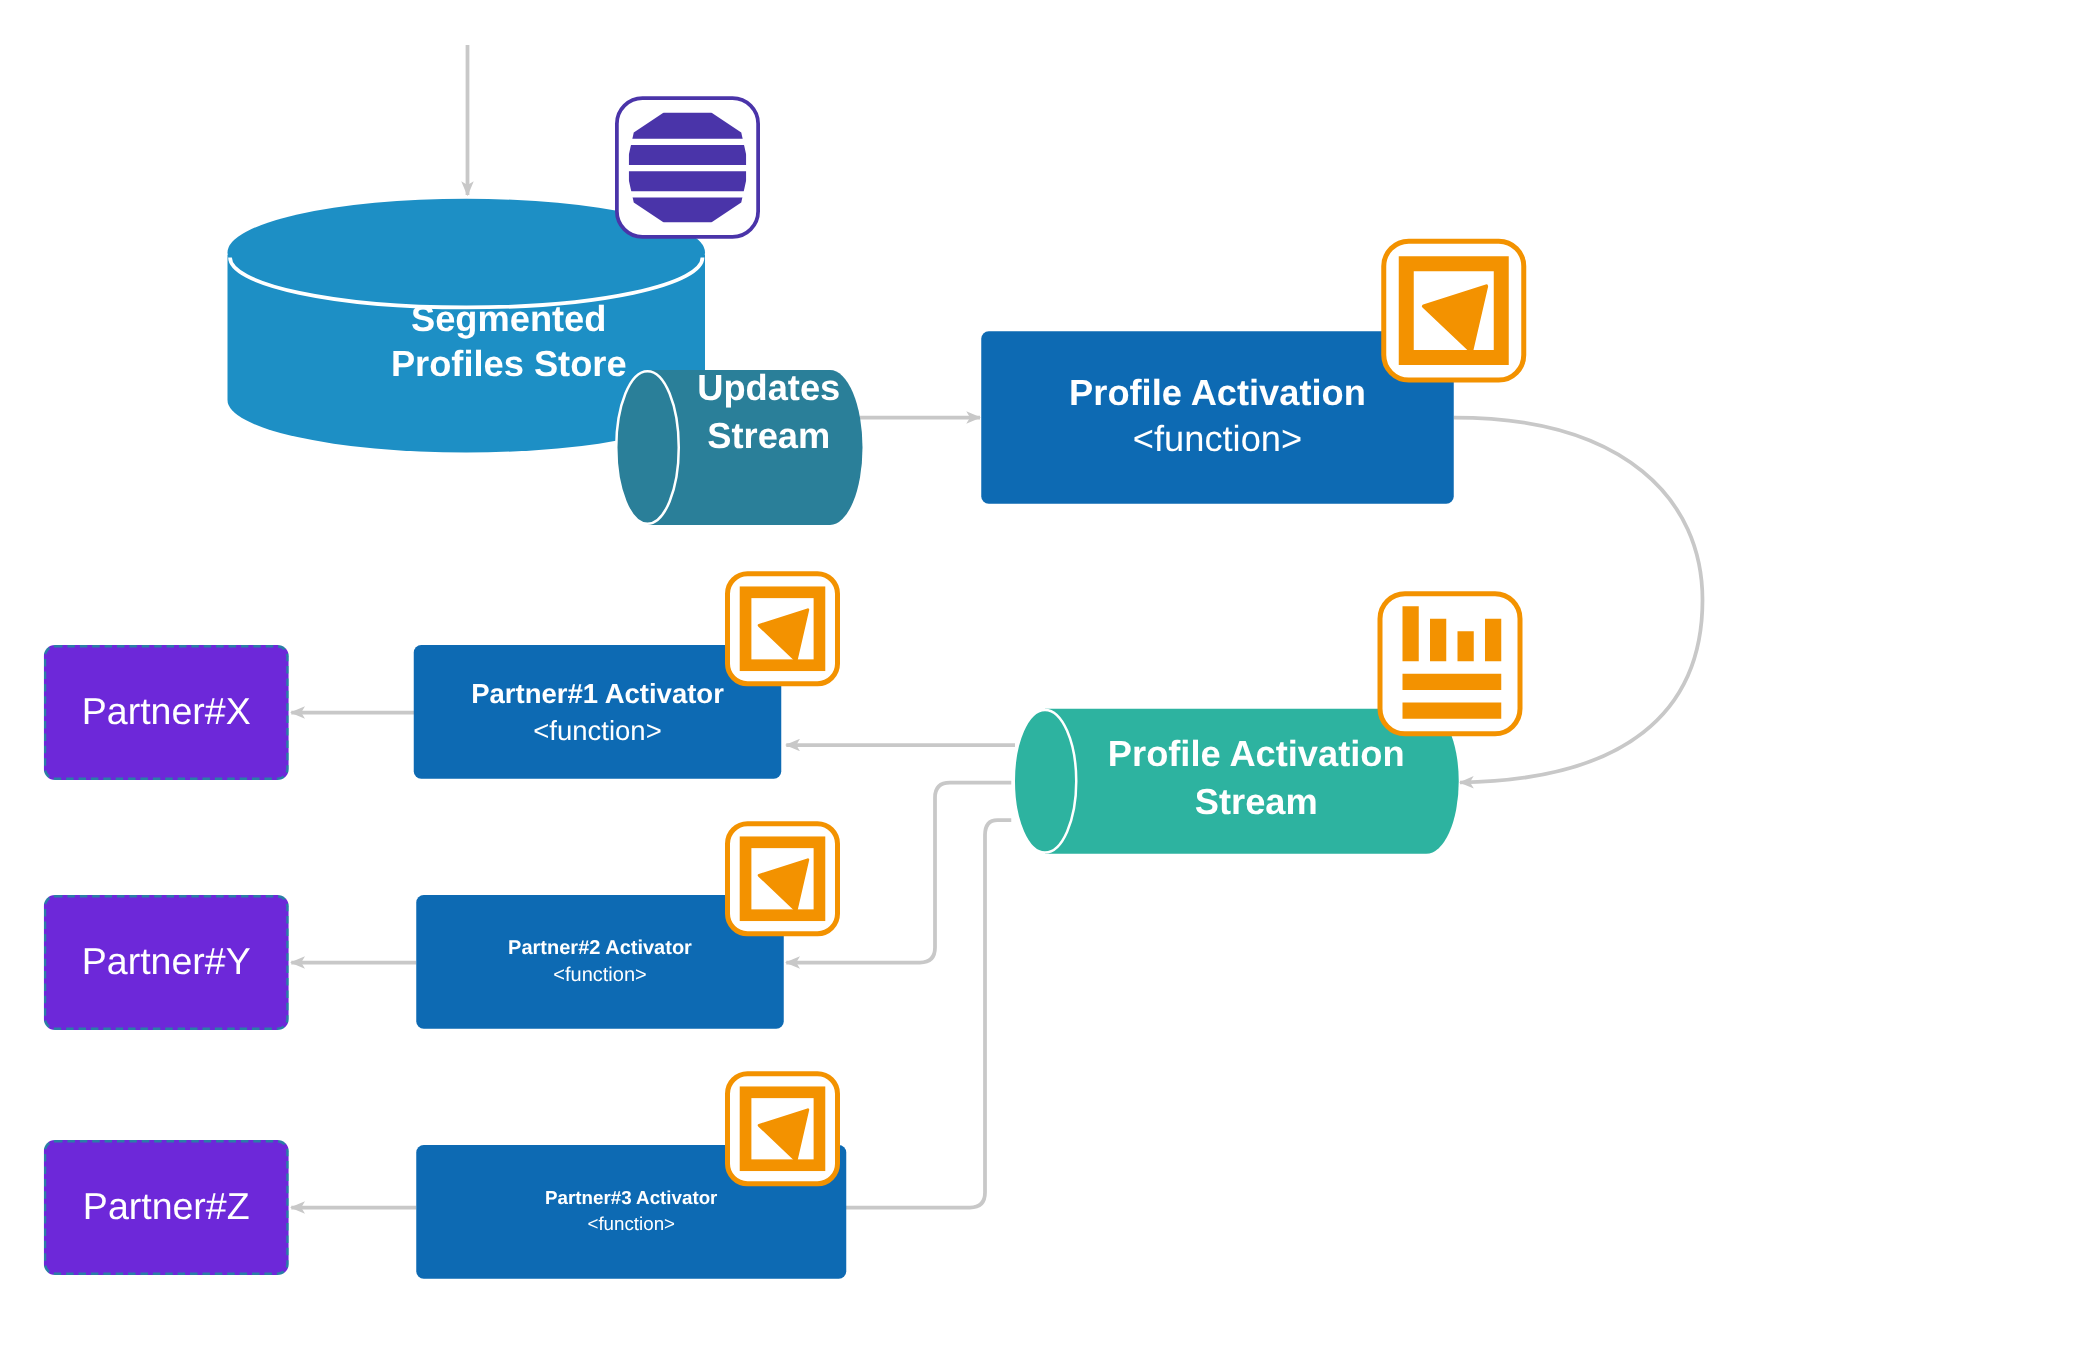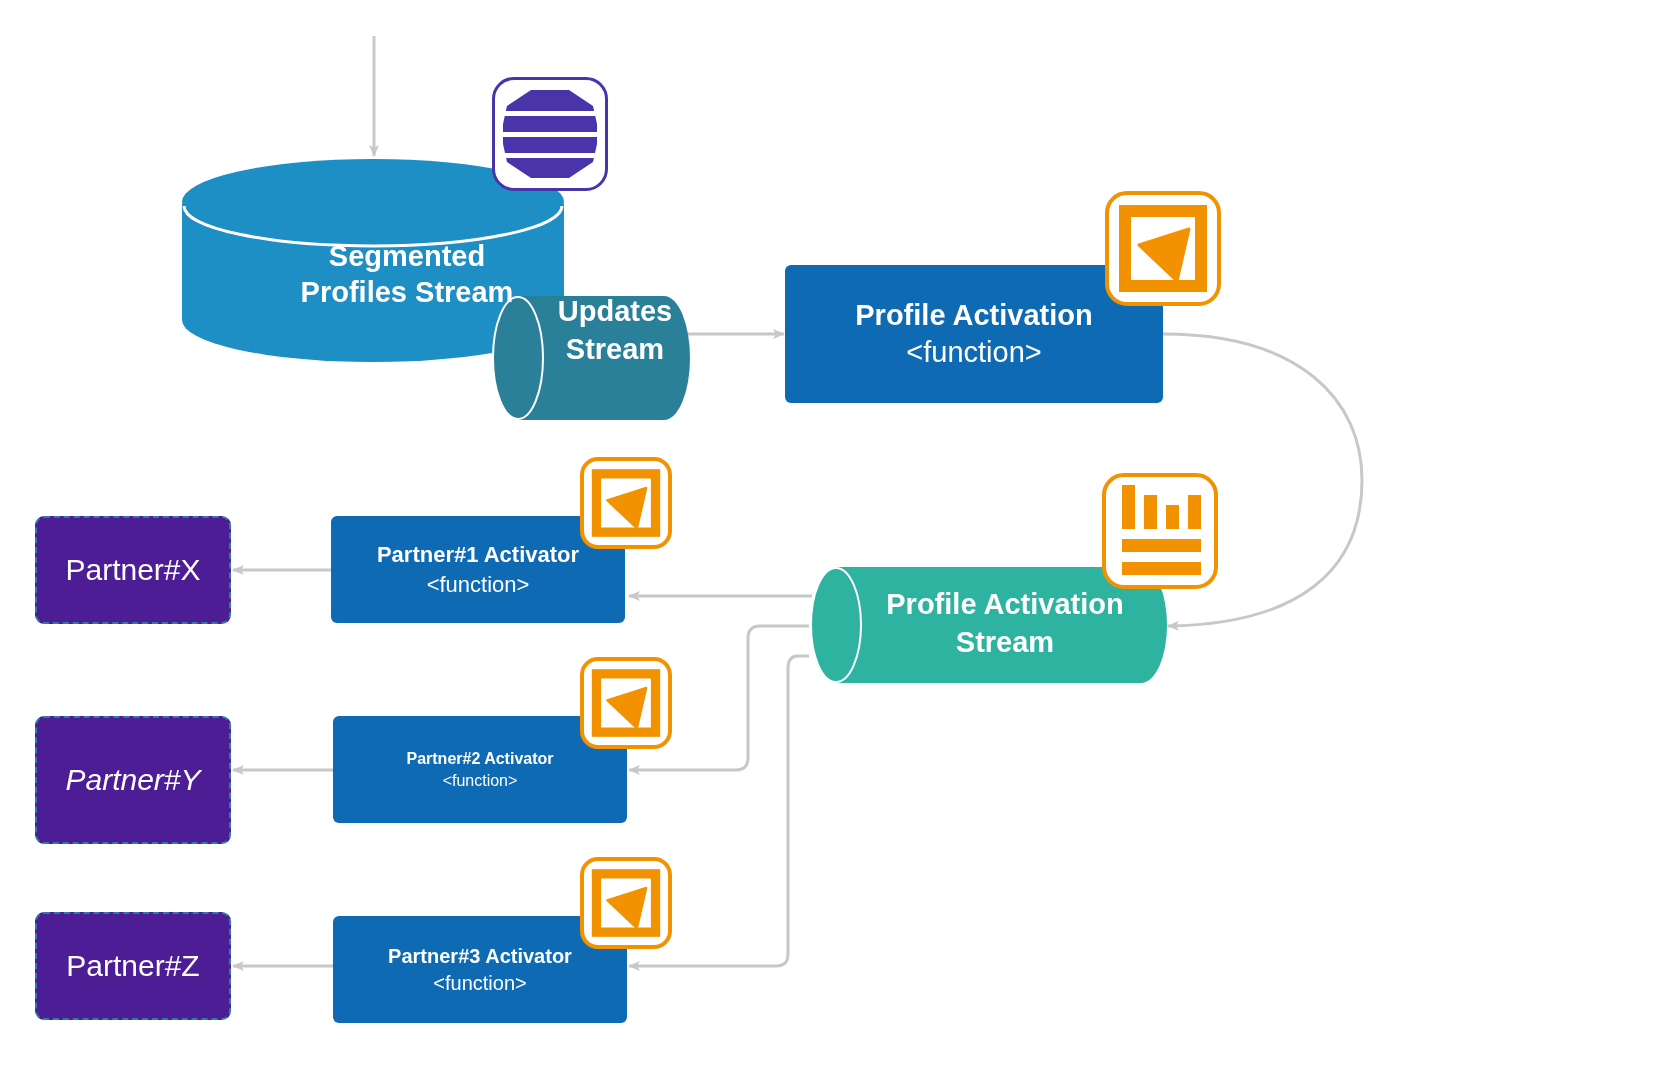--- a/index.html
+++ b/index.html
@@ -3,21 +3,21 @@
 <meta charset="utf-8">
 <style>
   html, body { margin:0; padding:0; background:#ffffff; }
   body { width:1658px; height:1078px; position:relative; overflow:hidden;
          font-family:"Liberation Sans", "DejaVu Sans", sans-serif; }
   #canvas { position:absolute; left:0; top:0; }
   .node { position:absolute; box-sizing:border-box; display:flex; flex-direction:column;
           align-items:center; justify-content:center; color:#fff; text-align:center; }
   .fn { background:#0d6ab3; border-radius:6px; }
   .fn .t { font-weight:bold; }
-  .partner { background:#4c1d95; border:2px dashed #2a7ea6; border-radius:9px; font-size:30px; }
+  .partner { background:#6d28d9; border:2px dashed #2a7ea6; border-radius:9px; font-size:30px; }
   .lbl { position:absolute; color:#fff; text-align:center; font-weight:bold; line-height:1.25; }
   .icon-box { position:absolute; box-sizing:border-box; background:#fff; border-radius:22px; }
 </style>
 </head>
 <body>
 
 <svg id="canvas" width="1658" height="1078" viewBox="0 0 1658 1078">
   <defs>
     <marker id="arr" markerWidth="12" markerHeight="10" refX="11" refY="5" orient="auto" markerUnits="userSpaceOnUse">
       <path d="M0,0 L12,5 L0,10 L3,5 Z" fill="#c8c8c8"></path>
@@ -48,21 +48,21 @@
   </g>
 
   <g>
     <path d="M836,567 L1141,567 A26,58 0 0 1 1141,683 L836,683 Z" fill="#2db3a0"></path>
     <ellipse cx="836" cy="625" rx="25" ry="57" fill="#2db3a0" stroke="#ffffff" stroke-width="2"></ellipse>
   </g>
 </svg>
 
 <div class="lbl" style="left:182px; top:238px; width:382px; font-size:29px;padding-left:34px;">
   <div>Segmented</div>
-  <div>Profiles Stream</div>
+  <div>Profiles Store</div>
 </div>
 
 <div class="lbl" style="left:545px; top:293px; width:140px; font-size:29px; line-height:1.3;">
   <div>Updates</div>
   <div>Stream</div>
 </div>
 
 <div class="node fn" style="left:785px; top:265px; width:378px; height:138px; font-size:29px; line-height:1.27;">
   <div class="t">Profile Activation</div>
   <div>&lt;function&gt;</div>
@@ -74,29 +74,29 @@
 </div>
 
 <div class="node fn" style="left:331px; top:516px; width:294px; height:107px; font-size:22px; line-height:1.35;">
   <div class="t">Partner#1 Activator</div>
   <div>&lt;function&gt;</div>
 </div>
 <div class="node fn" style="left:333px; top:716px; width:294px; height:107px; font-size:16px; line-height:1.35;">
   <div class="t">Partner#2 Activator</div>
   <div>&lt;function&gt;</div>
 </div>
-<div class="node fn" style="left:333px; top:916px; width:294px; height:107px; font-size:20px; line-height:1.35;">
+<div class="node fn" style="left:333px; top:916px; width:344px; height:107px; font-size:15px; line-height:1.35;">
   <div class="t">Partner#3 Activator</div>
   <div>&lt;function&gt;</div>
 </div>
 
 <div class="node partner" style="left:35px; top:516px; width:196px; height:108px;">
   <span>Partner#X</span>
 </div>
-<div class="node partner" style="left:35px; top:716px; width:196px; height:128px;font-style:italic;">
+<div class="node partner" style="left:35px; top:716px; width:196px; height:108px;">
   <span>Partner#Y</span>
 </div>
 <div class="node partner" style="left:35px; top:912px; width:196px; height:108px;">
   <span>Partner#Z</span>
 </div>
 
 <div class="icon-box" style="left:492px; top:77px; width:116px; height:114px; border:3px solid #4a34a9;">
   <svg width="110" height="108" viewBox="0 0 110 108" style="position:absolute;left:0;top:0;">
     <defs>
         <clipPath id="oct">

